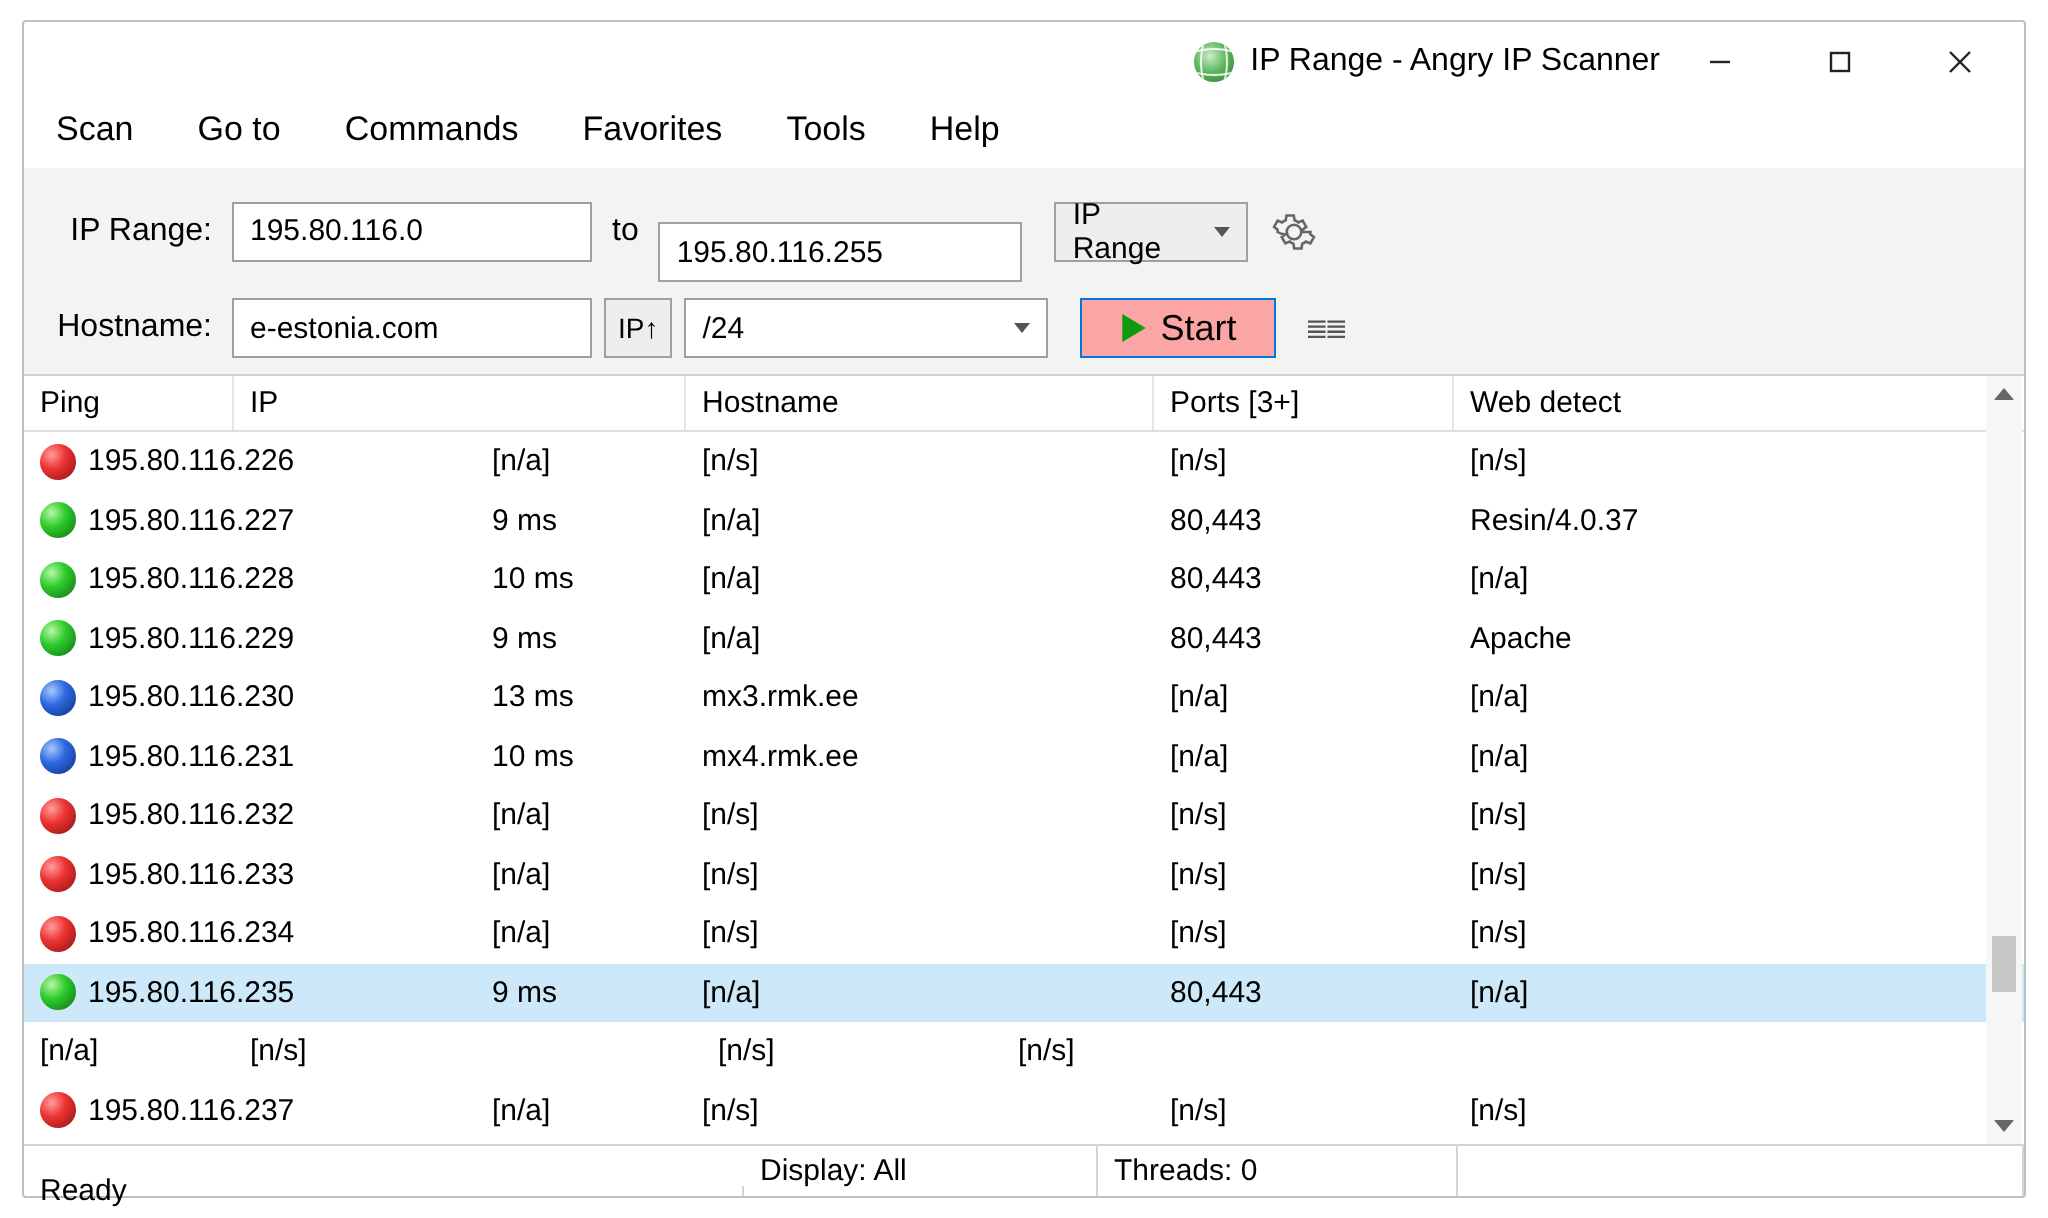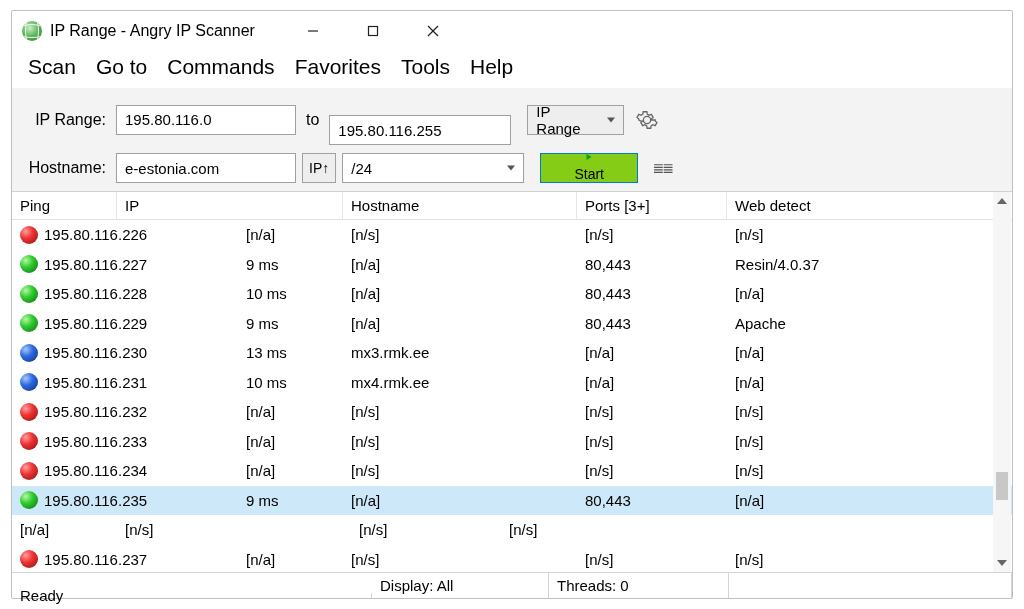--- a/index.html
+++ b/index.html
@@ -20,23 +20,22 @@
       background: #fff;
       display: flex;
       flex-direction: column;
       position: relative;
       border-radius: 2px;
     }
     .titlebar {
       height: 40px;
       display: flex;
       align-items: center;
-      justify-content: flex-start;
+      justify-content: flex-end;
       padding: 0 2px 0 10px;
-      gap: 28px;
     }
     .title-left { display: flex; align-items: center; gap: 8px; }
     .app-icon {
       width: 20px; height: 20px;
       border-radius: 50%;
       background: radial-gradient(circle at 40% 35%, #cdeccc 0%, #5fb85f 45%, #2a7a2a 100%);
       position: relative;
       overflow: hidden;
       flex-shrink: 0;
     }
@@ -54,23 +53,23 @@
       width: 60px; height: 36px;
       display: flex; align-items: center; justify-content: center;
       font-family: "Segoe MDL2 Assets", "Segoe UI Symbol", sans-serif;
       font-size: 12px;
       color: #222;
       cursor: default;
     }
     .win-btn svg { stroke: #222; stroke-width: 1.2; fill: none; }
     .menubar {
       display: flex;
-      gap: 4px;
+      gap: 16px;
       padding: 2px 8px 6px 8px;
-      font-size: 21px;
+      font-size: 17px;
     }
     .menu-item { padding: 2px 8px; cursor: default; }
     .toolbar {
       background: #f3f3f3;
       border-top: 1px solid #fff;
       padding: 6px 10px 8px 10px;
       display: flex;
       flex-direction: column;
       gap: 8px;
     }
@@ -137,26 +136,25 @@
       cursor: default;
       letter-spacing: -2px;
       font-size: 14px;
       color: #555;
       padding-right:4px;
     }
     .start-btn {
       height: 30px;
       width: 98px;
       border: 1px solid #0078d7;
-      background: #84cc16;
+      background: #fca5a5;
       display: flex; align-items: center; justify-content: center;
-      gap: 6px; font-size: 14px;
+      gap: 6px; font-size: 18px;
       margin-left: 10px;
       cursor: default;
-      flex-direction: column;
     }
     .start-btn svg { fill: #0f9b0f; }
     .results {
       flex: 1;
       display: flex;
       flex-direction: column;
       overflow: hidden;
       border-top: 1px solid #d0d0d0;
       position: relative;
     }

